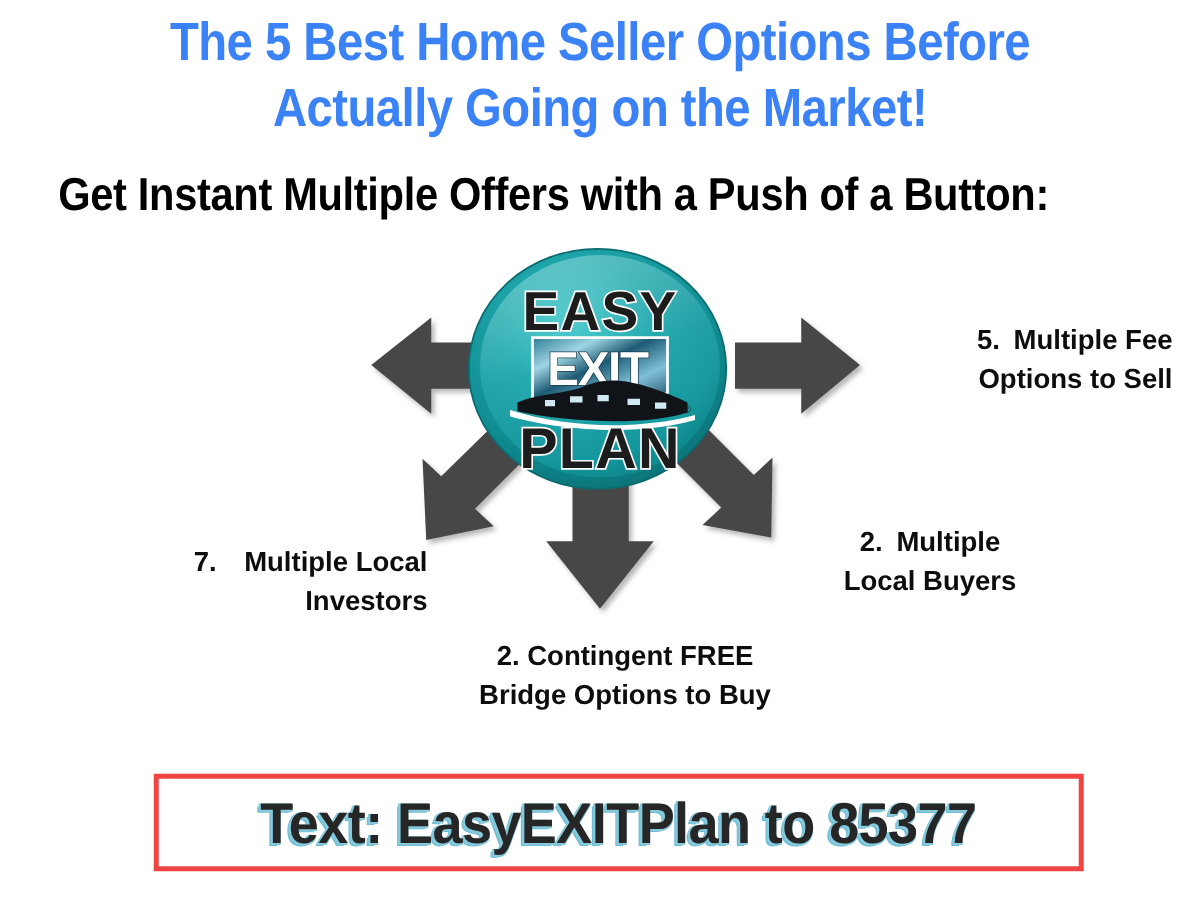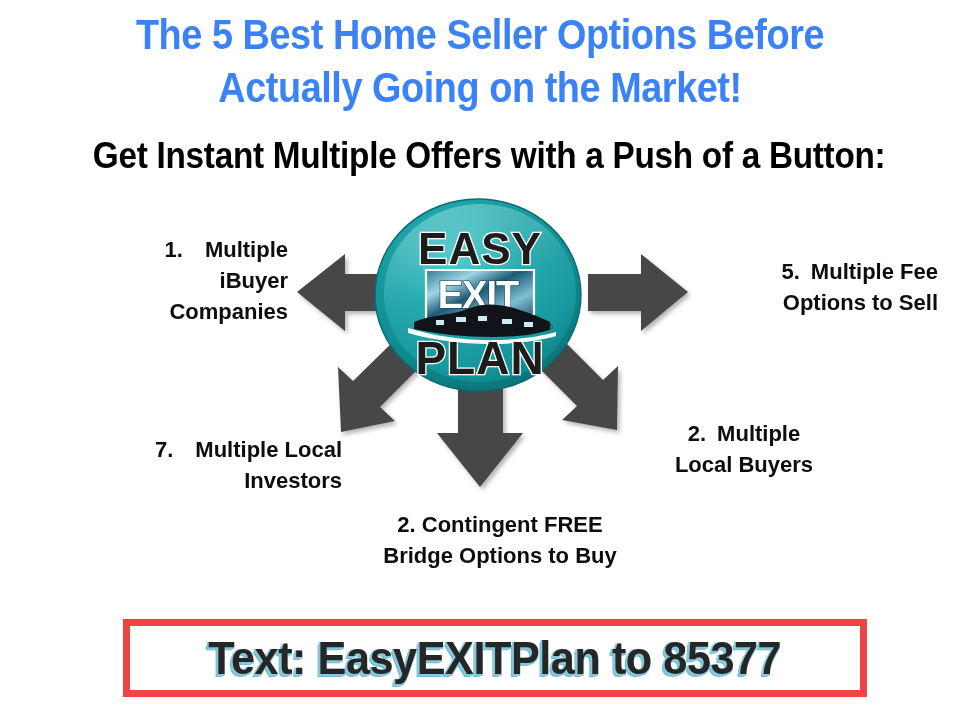--- a/index.html
+++ b/index.html
@@ -41,21 +41,21 @@
     letter-spacing: -0.5px;
     transform: scaleX(0.88);
     transform-origin: center top;
     white-space: nowrap;
   }
   .subhead {
     position: absolute;
     left: 0;
     top: 133px;
     width: 932px;
-    text-align: right;
+    text-align: left;
     color: #000000;
   }
   .subhead-line {
     font-family: "Liberation Sans Narrow", "Liberation Sans", sans-serif;
     font-weight: bold;
     font-size: 37px;
     line-height: 46px;
     letter-spacing: -0.3px;
     transform: scaleX(0.9);
     transform-origin: center top;
@@ -97,21 +97,21 @@
   .callout-4 { left: 634px; top: 418px; width: 220px; text-align: center; }
   .callout-5 { left: 686px; top: 256px; width: 252px; text-align: right; }
 
   
   .cta-box {
     position: absolute;
     left: 123px;
     top: 619px;
     width: 744px;
     height: 78px;
-    border: 7px solid #ef4444;
+    border: 4px solid #ef4444;
     background: #ffffff;
     box-sizing: border-box;
     display: flex;
     align-items: center;
     justify-content: center;
   }
   .cta-text {
     font-family: "Liberation Sans Narrow", "Liberation Sans", sans-serif;
     font-weight: bold;
     font-size: 46px;
@@ -211,23 +211,20 @@
       <rect x="128" y="123" width="10" height="5" fill="#cfe9f2"></rect>
       <rect x="150" y="126" width="9" height="5" fill="#cfe9f2"></rect>
       <path d="M34,132 C62,141 96,145 126,144 C150,143 168,140 182,136
                L182,140 C164,145 142,148 118,148 C86,148 54,143 34,137 Z" fill="#ffffff"></path>
       <text x="172" y="134" font-family="Liberation Sans, sans-serif" font-size="9" fill="#1c1c1c">®</text>
     </g>
 
     <text x="106" y="178" text-anchor="middle" font-family="Liberation Sans, sans-serif" font-weight="bold" font-size="46" letter-spacing="1" fill="#1c1c1c" stroke="#ffffff" stroke-width="2.6" paint-order="stroke fill">PLAN</text>
   </svg>
 
-  <div class="callout callout-1">1. Multiple
-iBuyer
-Companies</div>
   <div class="callout callout-2">7. Multiple Local
 Investors</div>
   <div class="callout callout-3">2. Contingent FREE
 Bridge Options to Buy</div>
   <div class="callout callout-4">2. Multiple
 Local Buyers</div>
   <div class="callout callout-5">5. Multiple Fee
 Options to Sell</div>
 
   <div class="cta-box">

